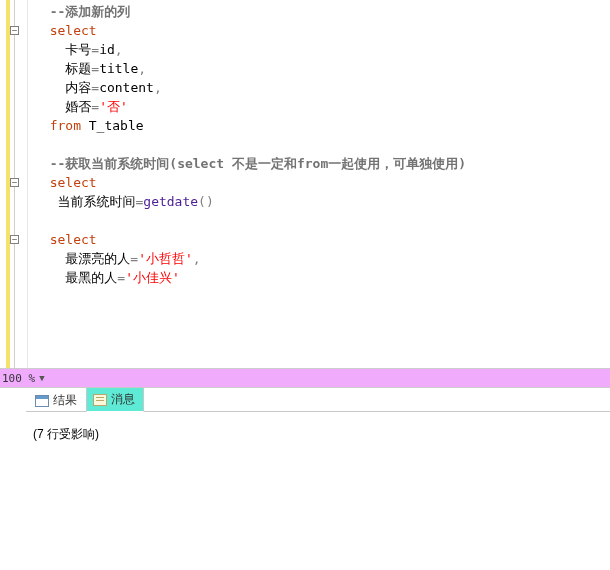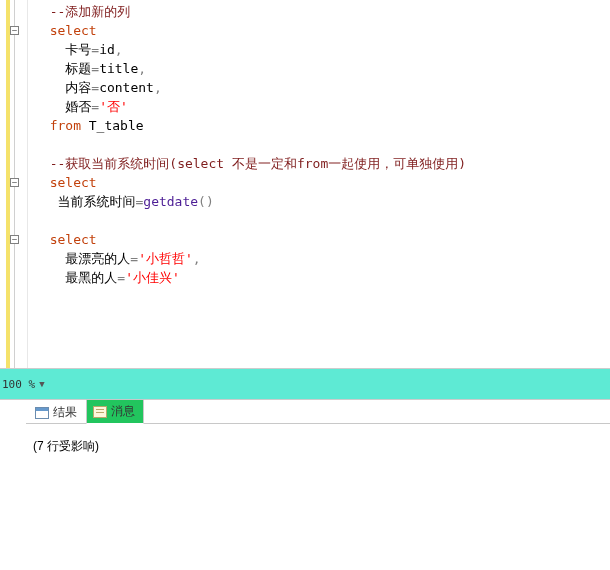--- a/index.html
+++ b/index.html
@@ -57,31 +57,31 @@
 }
 .code {
   flex: 1;
   padding: 2px 0 0 6px;
   white-space: pre;
   font-family: Consolas, "Microsoft YaHei", monospace;
   font-size: 13px;
   line-height: 19px;
   color: #000;
 }
-.c-comment { color: #7f1d1d; }
+.c-comment { color: #737373; font-weight: bold; }
 .c-keyword { color: #c2410c; }
 .c-string  { color: #ff0000; }
 .c-func    { color: #4c1d95; }
 .c-op      { color: #808080; }
 
 .zoom-bar {
-  height: 32px;
+  height: 20px;
   border-top: 1px solid #ccc;
   border-bottom: 1px solid #ccc;
-  background: #5eead4;
+  background: #f0abfc;
   font-size: 11px;
   display: flex;
   align-items: center;
   padding-left: 2px;
   color: #333;
 }
 .zoom-bar .dd {
   margin-left: 4px;
   font-size: 9px;
   color: #555;
@@ -104,21 +104,21 @@
   padding: 3px 8px 3px 6px;
   font-size: 12px;
   color: #333;
   border: 1px solid transparent;
   border-bottom: none;
   cursor: pointer;
   position: relative;
   top: 1px;
 }
 .tab.active {
-  background: #22c55e;
+  background: #5eead4;
   border-color: #c8c8c8;
   border-bottom: 1px solid #fff;
 }
 .tab .ico {
   width: 14px;
   height: 12px;
   display: inline-block;
 }
 .ico-grid {
   background:

